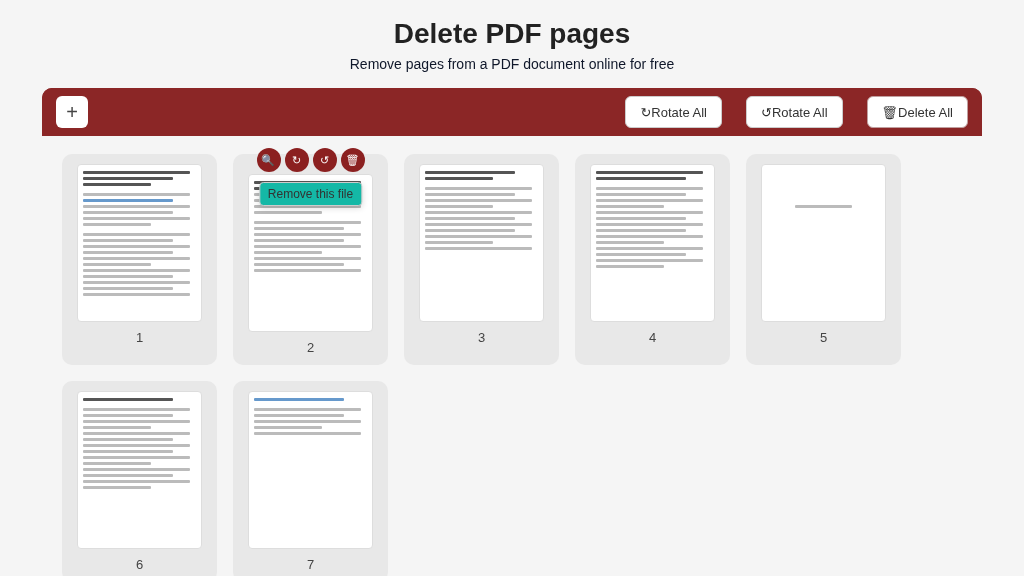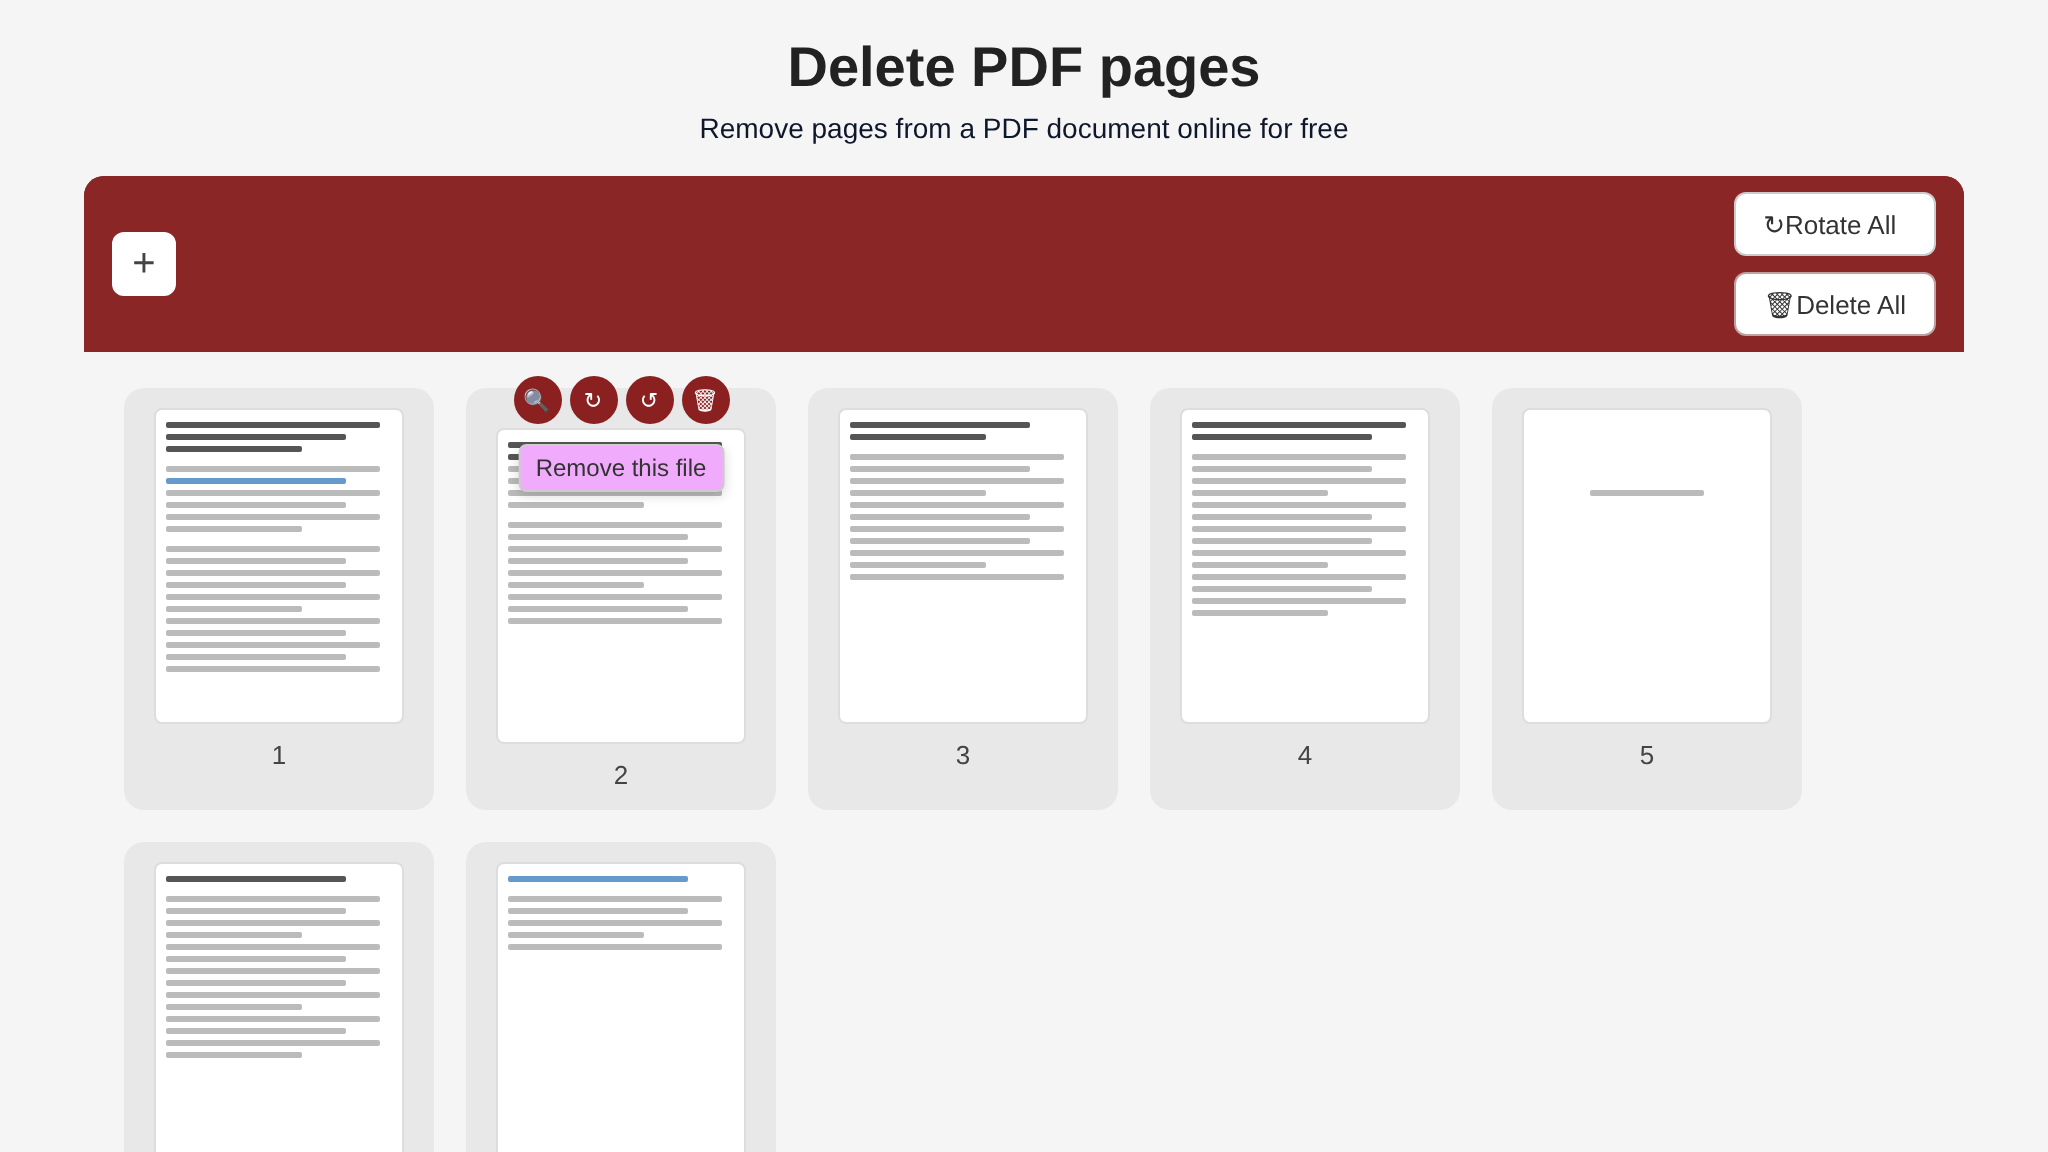--- a/index.html
+++ b/index.html
@@ -48,22 +48,21 @@
       cursor: pointer;
       display: flex;
       align-items: center;
       justify-content: center;
       color: #444;
       flex-shrink: 0;
     }
     .toolbar-spacer { flex: 1; }
     .toolbar-right {
       display: flex;
-      gap: 8px;
-      flex-direction: column;
+      gap: 24px;
     }
     .toolbar-btn {
       height: 32px;
       padding: 0 14px;
       border: 1.5px solid #ccc;
       border-radius: 6px;
       background: #fff;
       font-size: 13px;
       cursor: pointer;
       display: flex;
@@ -151,21 +150,21 @@
       justify-content: center;
       cursor: pointer;
       color: #fff;
       font-size: 11px;
     }
     .tooltip {
       position: absolute;
       top: 28px;
       left: 50%;
       transform: translateX(-50%);
-      background: #f0abfc;
+      background: #14b8a6;
       border: 1px solid #ccc;
       border-radius: 4px;
       padding: 4px 8px;
       font-size: 12px;
       white-space: nowrap;
       color: #333;
       z-index: 10;
       box-shadow: 0 2px 6px rgba(0,0,0,0.15);
     }
   </style>
@@ -174,20 +173,21 @@
 
 <h1 class="page-title">Delete PDF pages</h1>
 <p class="page-subtitle">Remove pages from a PDF document online for free</p>
 
 <div class="main-container">
   <div class="toolbar">
     <button class="add-btn">+</button>
     <div class="toolbar-spacer"></div>
     <div class="toolbar-right">
       <button class="toolbar-btn">↻Rotate All</button>
+      <button class="toolbar-btn">↺Rotate All</button>
       <button class="toolbar-btn delete-all">🗑Delete All</button>
     </div>
   </div>
 
   <div class="pages-area">
     <div class="pages-grid">
 
       <div class="page-card">
         <div class="page-thumb">
           <div class="page-thumb-content">

